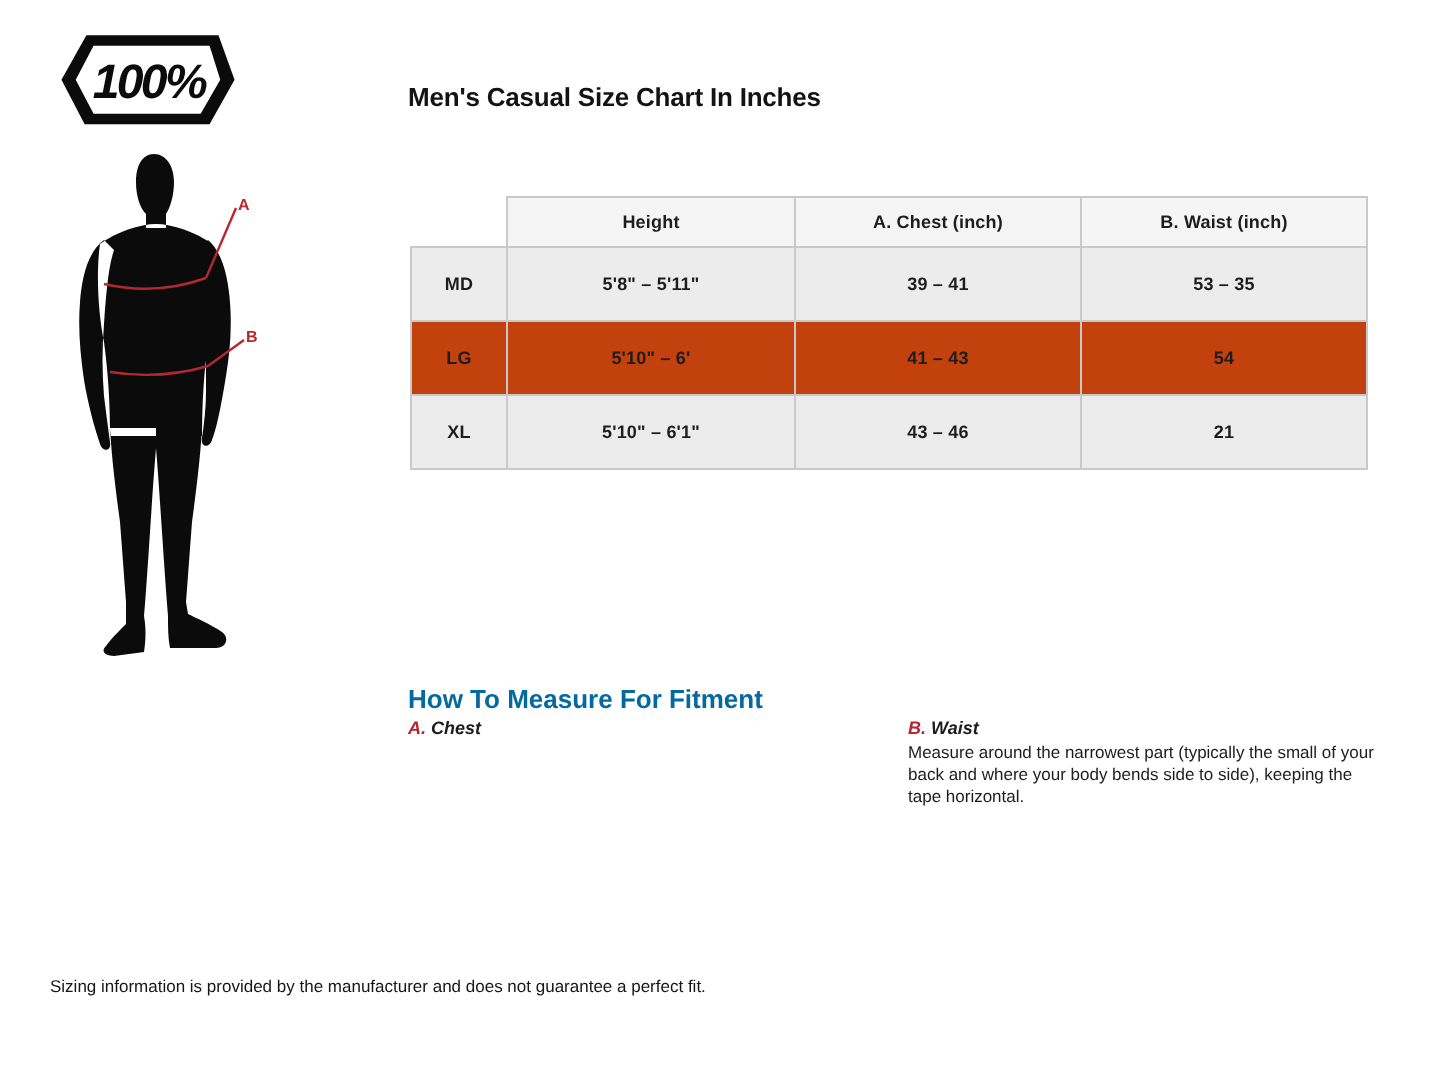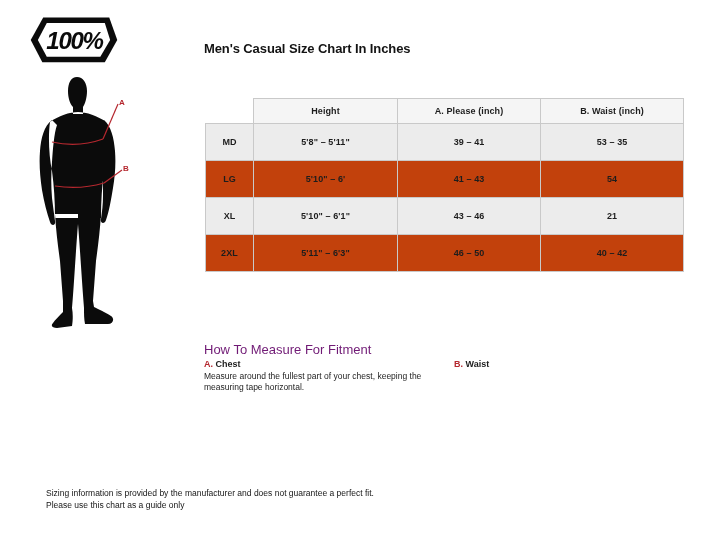--- a/index.html
+++ b/index.html
@@ -28,31 +28,31 @@
     font-size:9px; font-weight:700; text-align:center; vertical-align:middle;
     color:#1d1d1d; letter-spacing:0.1px;
   }
   .size-table thead th { height:24px; background:#f5f5f5; }
   .size-table thead th.corner { background:#fff; border-top:none; border-left:none; }
   .size-table tbody tr { height:37px; background:#c2410c; }
   .size-table tbody tr:nth-child(odd) { background:#ececec; }
 
   .measure-heading {
     position:absolute; left:204px; top:342px;
-    font-size:13px; font-weight:400; color:#701a75;
+    font-size:13px; font-weight:700; color:#0369a1;
   }
   .measure-item { position:absolute; top:359px; }
   .measure-item.item-a { left:204px; width:230px; }
   .measure-item.item-b { left:454px; width:240px; }
-  .measure-label { font-size:9px; font-weight:700; color:#1d1d1d; }
+  .measure-label { font-size:9px; font-weight:700; color:#1d1d1d;font-style:italic; }
   .measure-label .prefix { color:#b5282f; }
   .measure-text { font-size:8.5px; line-height:1.32; margin:2px 0 0 0; color:#1d1d1d; }
 
   .footer-note {
-    position:absolute; left:46px; top:487px;
+    position:absolute; left:25px; top:487px;
     font-size:8.5px; line-height:1.45; color:#161616;
   }
 </style>
 </head>
 <body>
 
 <div class="page">
 
   <svg class="logo" viewBox="0 0 105 65" aria-hidden="true">
     <polygon points="18,4 92,4 101,29 87,54 17,54 4,29" fill="#0b0b0b"></polygon>
@@ -85,21 +85,21 @@
     <colgroup>
       <col style="width:48px">
         <col style="width:144px">
         <col style="width:143px">
         <col style="width:143px">
     </colgroup>
     <thead>
       <tr>
         <th class="corner"></th>
         <th>Height</th>
-        <th>A. Please (inch)</th>
+        <th>A. Chest (inch)</th>
         <th>B. Waist (inch)</th>
       </tr>
     </thead>
     <tbody>
         <tr>
           <th>MD</th>
           <td>5'8" – 5'11"</td>
           <td>39 – 41</td>
           <td>53 – 35</td>
         </tr>
@@ -108,44 +108,37 @@
           <td>5'10" – 6'</td>
           <td>41 – 43</td>
           <td>54</td>
         </tr>
         <tr>
           <th>XL</th>
           <td>5'10" – 6'1"</td>
           <td>43 – 46</td>
           <td>21</td>
         </tr>
-        <tr>
-          <th>2XL</th>
-          <td>5'11" – 6'3"</td>
-          <td>46 – 50</td>
-          <td>40 – 42</td>
-        </tr>
       </tbody>
   </table>
 
   <div class="measure-heading">How To Measure For Fitment</div>
 
   <div class="measure-item item-a">
     <div class="measure-label">
       <span class="prefix">A.</span>
       <span>Chest</span>
     </div>
-    <p class="measure-text">Measure around the fullest part of your chest, keeping the measuring tape horizontal.</p>
   </div>
 
   <div class="measure-item item-b">
     <div class="measure-label">
       <span class="prefix">B.</span>
       <span>Waist</span>
     </div>
+    <p class="measure-text">Measure around the narrowest part (typically the small of your back and where your body bends side to side), keeping the tape horizontal.</p>
   </div>
 
   <div class="footer-note">
     <div>Sizing information is provided by the manufacturer and does not guarantee a perfect fit.</div>
-    <div>Please use this chart as a guide only</div>
   </div>
 
 </div>
 
 </body></html>

